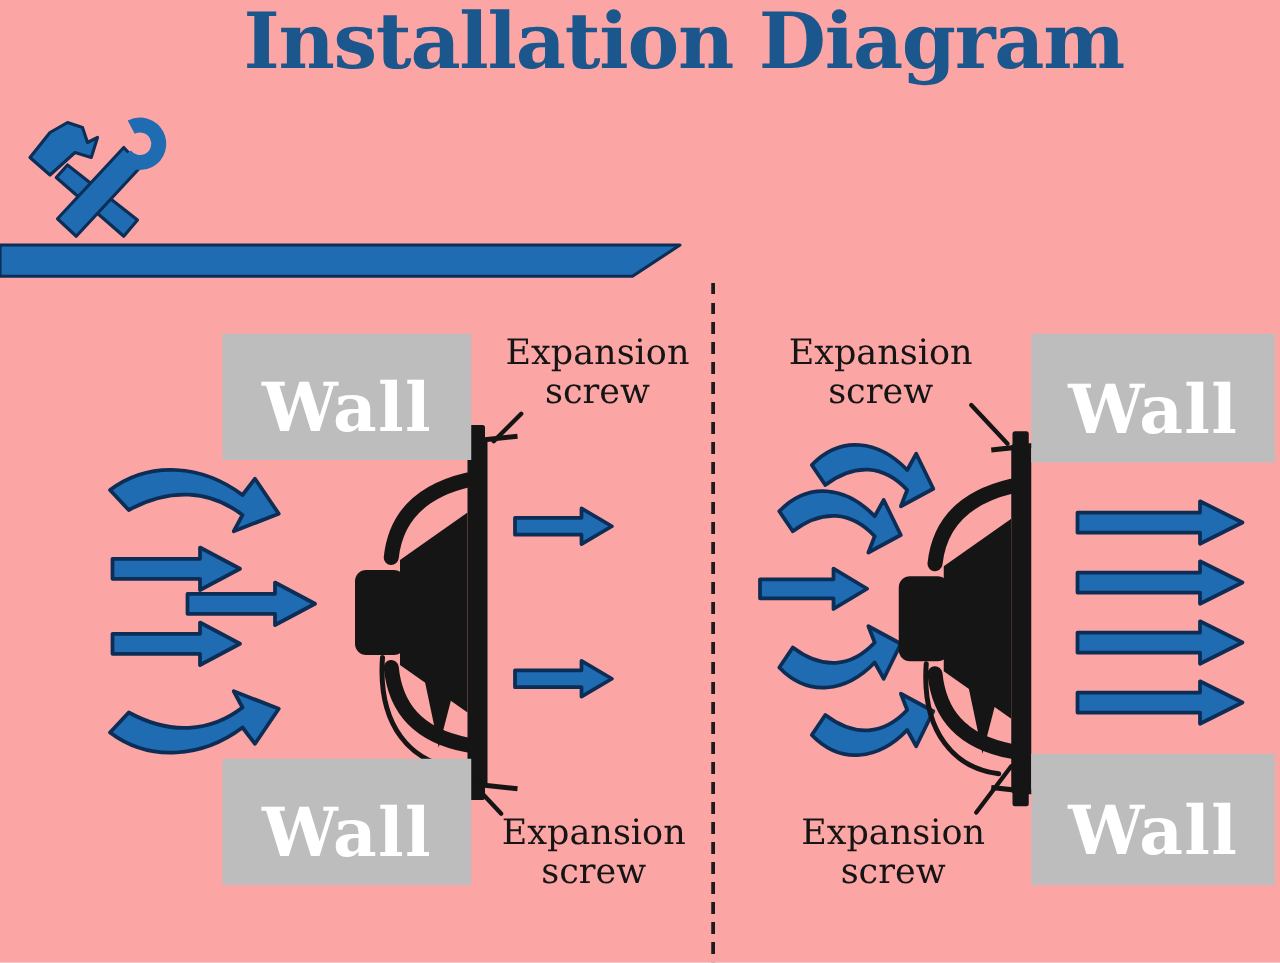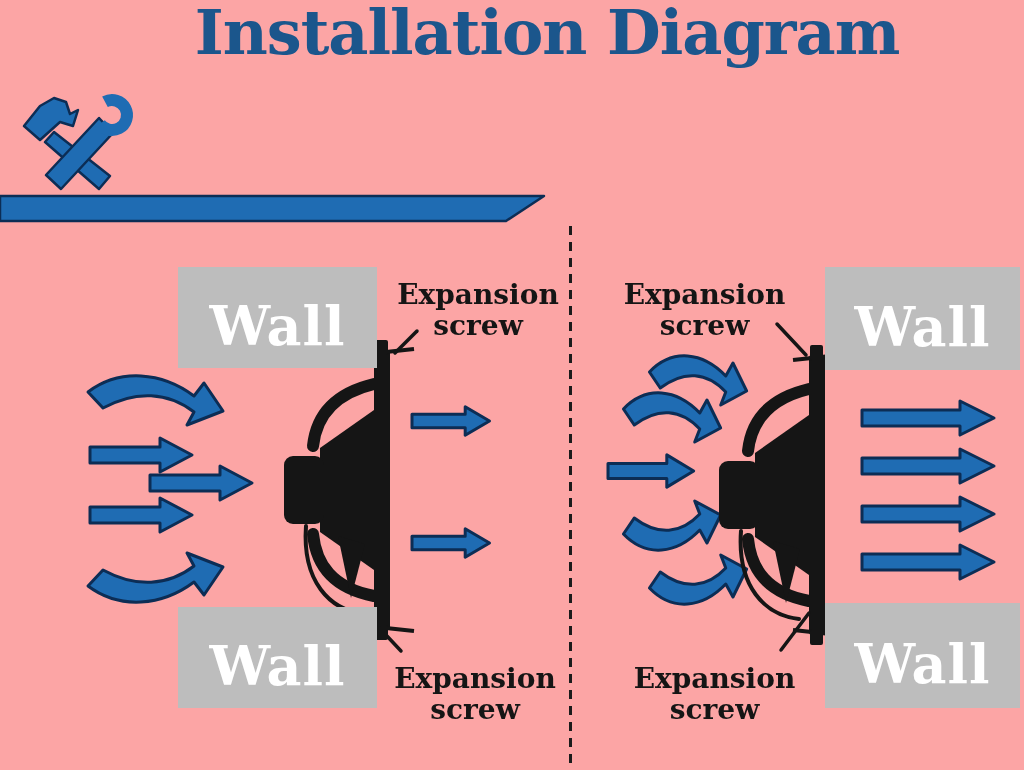--- a/index.html
+++ b/index.html
@@ -23,21 +23,21 @@
   }
   .wall span{
     color:#ffffff;font-weight:bold;font-size:54px;letter-spacing:1px;margin-top:16px;
   }
   .w-tl{left:178px;top:267px;width:199px;height:101px;}
   .w-bl{left:178px;top:607px;width:199px;height:101px;}
   .w-tr{left:825px;top:267px;width:195px;height:103px;}
   .w-br{left:825px;top:603px;width:195px;height:105px;}
   .lbl{
     position:absolute;text-align:center;white-space:pre-line;
-    font-size:28px;font-weight:bold;color:#151515;line-height:1.12;margin-top:13px;
+    font-size:28px;font-weight:normal;color:#151515;line-height:1.12;
   }
   .lbl-tl{left:388px;top:266px;width:180px;}
   .lbl-bl{left:385px;top:650px;width:180px;}
   .lbl-tr{left:612px;top:266px;width:185px;}
   .lbl-br{left:622px;top:650px;width:185px;}
 </style>
 </head>
 <body>
 
 <div class="canvas">

